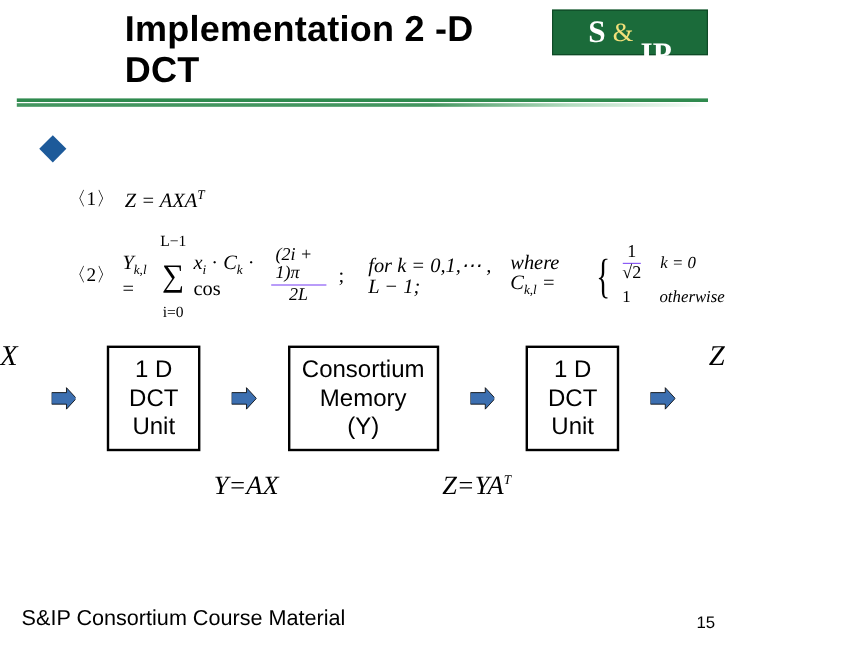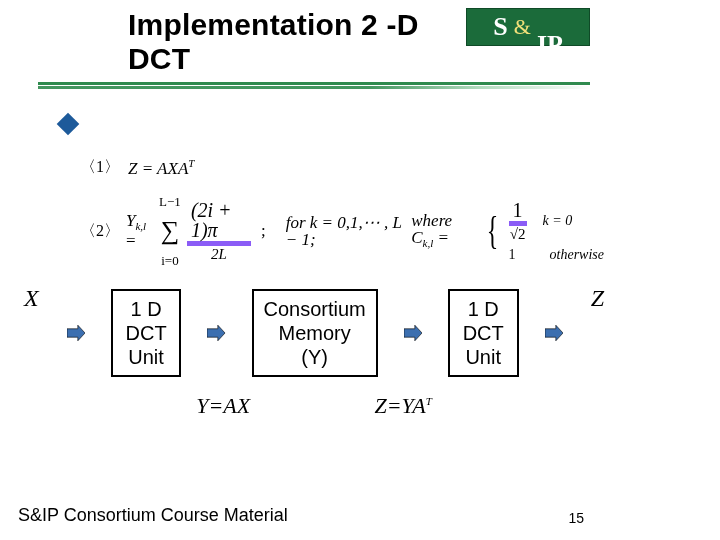--- a/index.html
+++ b/index.html
@@ -1,17 +1,17 @@
 <!DOCTYPE html>
 <html><head>
 <meta charset="utf-8">
 <style>
   * { box-sizing: border-box; margin: 0; padding: 0; }
   html, body { width: 720px; height: 540px; font-family: Arial, Helvetica, sans-serif; background: #fff; }
-  .slide { width: 604px; height: 540px; position: relative; padding-left: 24px; }
+  .slide { width: 604px; height: 540px; position: relative; }
 
   .header-row { display: flex; align-items: flex-start; justify-content: space-between; padding: 8px 14px 0 14px; }
   .title { font-size: 30px; font-weight: bold; color: #000; padding-left: 90px; letter-spacing: 0.2px; }
   .logo { width: 132px; height: 38px; background: #1b6b3a; display: flex; align-items: center; justify-content: center; gap: 6px; border: 1px solid #0f4a27; }
   .logo .amp { color: #f2e07a; font-family: "Times New Roman", serif; font-size: 22px; line-height: 1; }
   .logo .s, .logo .ip { color: #fff; font-family: "Times New Roman", serif; font-weight: bold; }
   .logo .s  { font-size: 26px; }
   .logo .ip { font-size: 26px; margin-top: 36px; }
 
   .rule { margin: 6px 14px 0 14px; height: 8px; position: relative; }
@@ -26,38 +26,38 @@
   .math .row { display: flex; align-items: center; gap: 8px; margin-bottom: 18px; }
   .angled { font-size: 16px; }
   .ital { font-style: italic; }
   .sup { font-size: 11px; vertical-align: super; }
   .sub { font-size: 11px; vertical-align: sub; }
 
   .sum { display: inline-flex; flex-direction: column; align-items: center; font-size: 13px; line-height: 1; gap: 10px; }
   .sum .sigma { font-size: 26px; }
 
   .frac { display: inline-flex; flex-direction: column; align-items: center; line-height: 1; }
-  .frac .n { padding: 0 4px 1px 4px; border-bottom: 5px solid #8b5cf6; font-size: 20px; }
+  .frac .n { padding: 0 4px 1px 4px; border-bottom: 1px solid #8b5cf6; font-size: 15px; }
   .frac .d { padding-top: 1px; font-size: 15px; }
 
   .brace { font-size: 40px; line-height: 40px; display: inline-block; transform: scaleX(0.6); }
   .cases { display: inline-flex; flex-direction: column; gap: 6px; font-size: 14px; }
   .cases .line { display: flex; align-items: center; gap: 6px; }
 
   .diagram { margin: 22px 0 0 0; display: flex; justify-content: center; align-items: center; gap: 26px; }
   .arrow { width: 30px; height: 26px; display: inline-block; }
   .box { border: 2px solid #000; padding: 6px 10px; text-align: center; font-size: 20px; font-family: Arial; line-height: 1.2; }
   .lblX, .lblZ { font-family: "Times New Roman", serif; font-style: italic; font-size: 24px; }
   .lblX { margin-right: 2px; align-self: flex-start; margin-top: -4px;}
   .lblZ { margin-left: 2px; align-self: flex-start; margin-top: -4px;}
 
   .under-labels { margin-top: 16px; display: flex; justify-content: space-around; padding: 0 110px 0 110px; font-family: "Times New Roman", serif; font-style: italic; font-size: 22px; }
 
   .footer { position: absolute; left: 18px; bottom: 14px; font-size: 18px; color: #000; }
-  .pagenum { position: absolute; right: 20px; bottom: 14px; font-size: 14px; color: #000; }
+  .pagenum { position: absolute; right: 8px; bottom: 14px; font-size: 14px; color: #000; }
 </style>
 </head>
 <body>
 
 <div class="slide">
 
   <div class="header-row">
     <div class="title">Implementation 2 -D DCT</div>
     <div class="logo">
       <span class="s">S</span>
@@ -88,41 +88,48 @@
       <span class="angled">〈2〉</span>
       <span>
         <span class="ital">Y</span><span class="ital sub">k,l</span>
         <span> = </span>
       </span>
       <span class="sum">
         <span>L−1</span>
         <span class="sigma">∑</span>
         <span>i=0</span>
       </span>
+      <span>
+        <span class="ital">x</span><span class="ital sub">i</span>
+        <span> · </span>
+        <span class="ital">C</span><span class="ital sub">k</span>
+        <span> · </span>
+        <span>cos</span>
+      </span>
       <span class="frac">
         <span class="n ital">(2i + 1)π</span>
         <span class="d ital">2L</span>
       </span>
       <span style="margin-left:4px;">;</span>
       <span class="ital" style="margin-left:14px;">for   k = 0,1,⋯ , L − 1;</span>
       <span class="ital" style="">
         <span>where   C</span><span class="sub">k,l</span><span> =</span>
       </span>
       <span class="brace">{</span>
       <span class="cases">
         <span class="line">
           <span class="frac">
             <span class="n">1</span>
             <span class="d">√2</span>
           </span>
           <span class="ital" style="margin-left:10px;">k = 0</span>
         </span>
         <span class="line">
           <span>1</span>
-          <span class="ital" style="margin-left:28px;">otherwise</span>
+          <span class="ital" style="margin-left:18px;">otherwise</span>
         </span>
       </span>
     </div>
 
   </div>
 
   <div class="diagram">
     <span class="lblX">X</span>
     <svg class="arrow" viewBox="0 0 30 26">
         <polygon points="0,6 18,6 18,0 30,13 18,26 18,20 0,20" fill="#3c6fb0" stroke="#000" stroke-width="1"></polygon>

